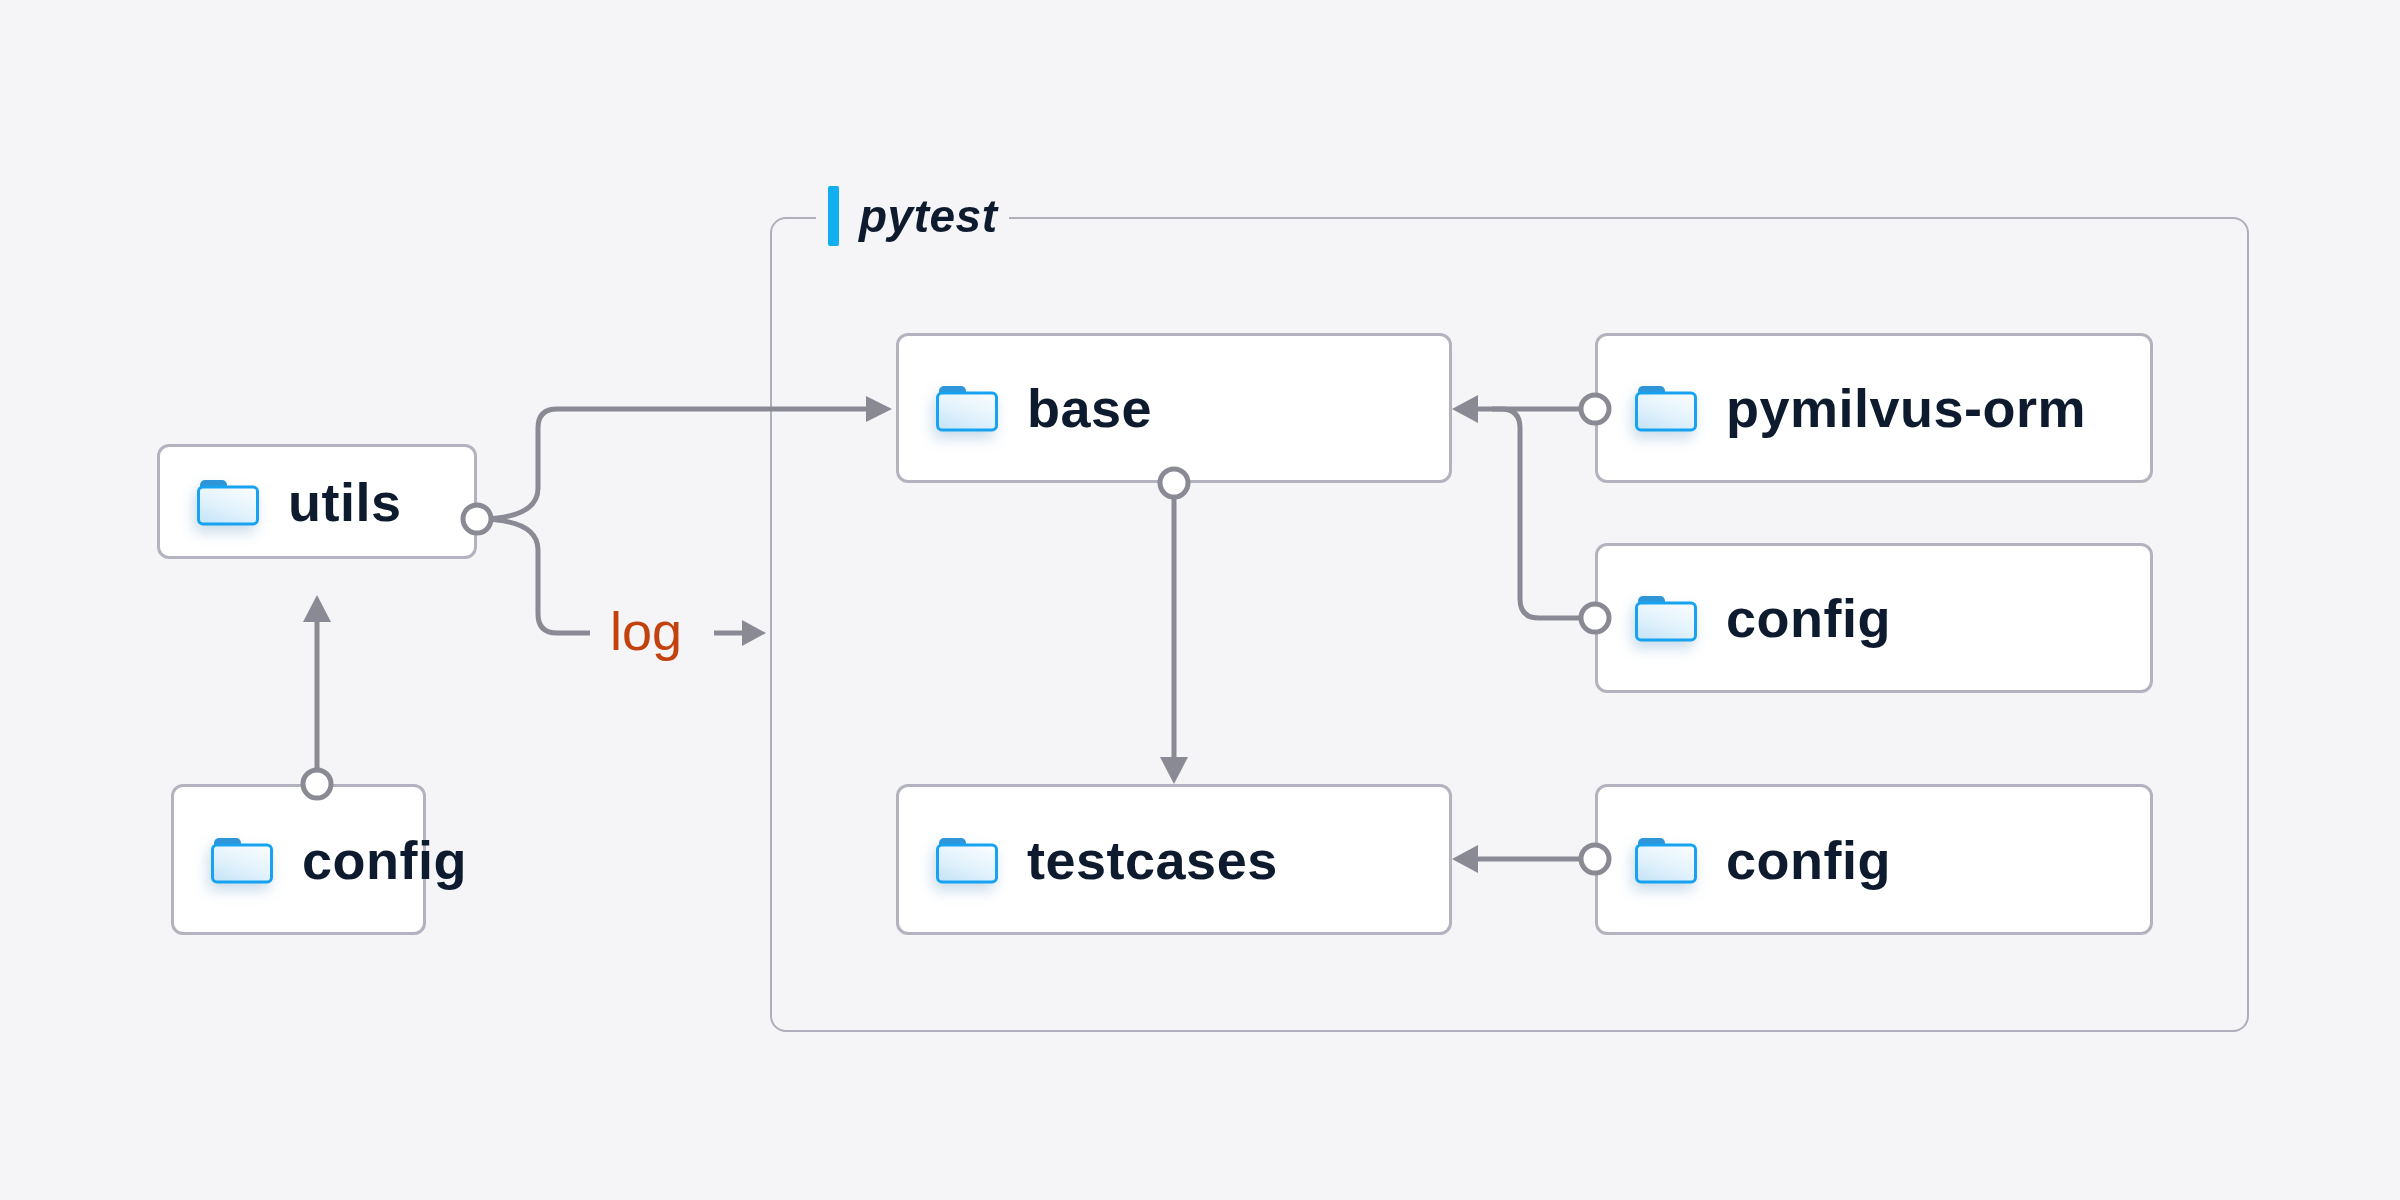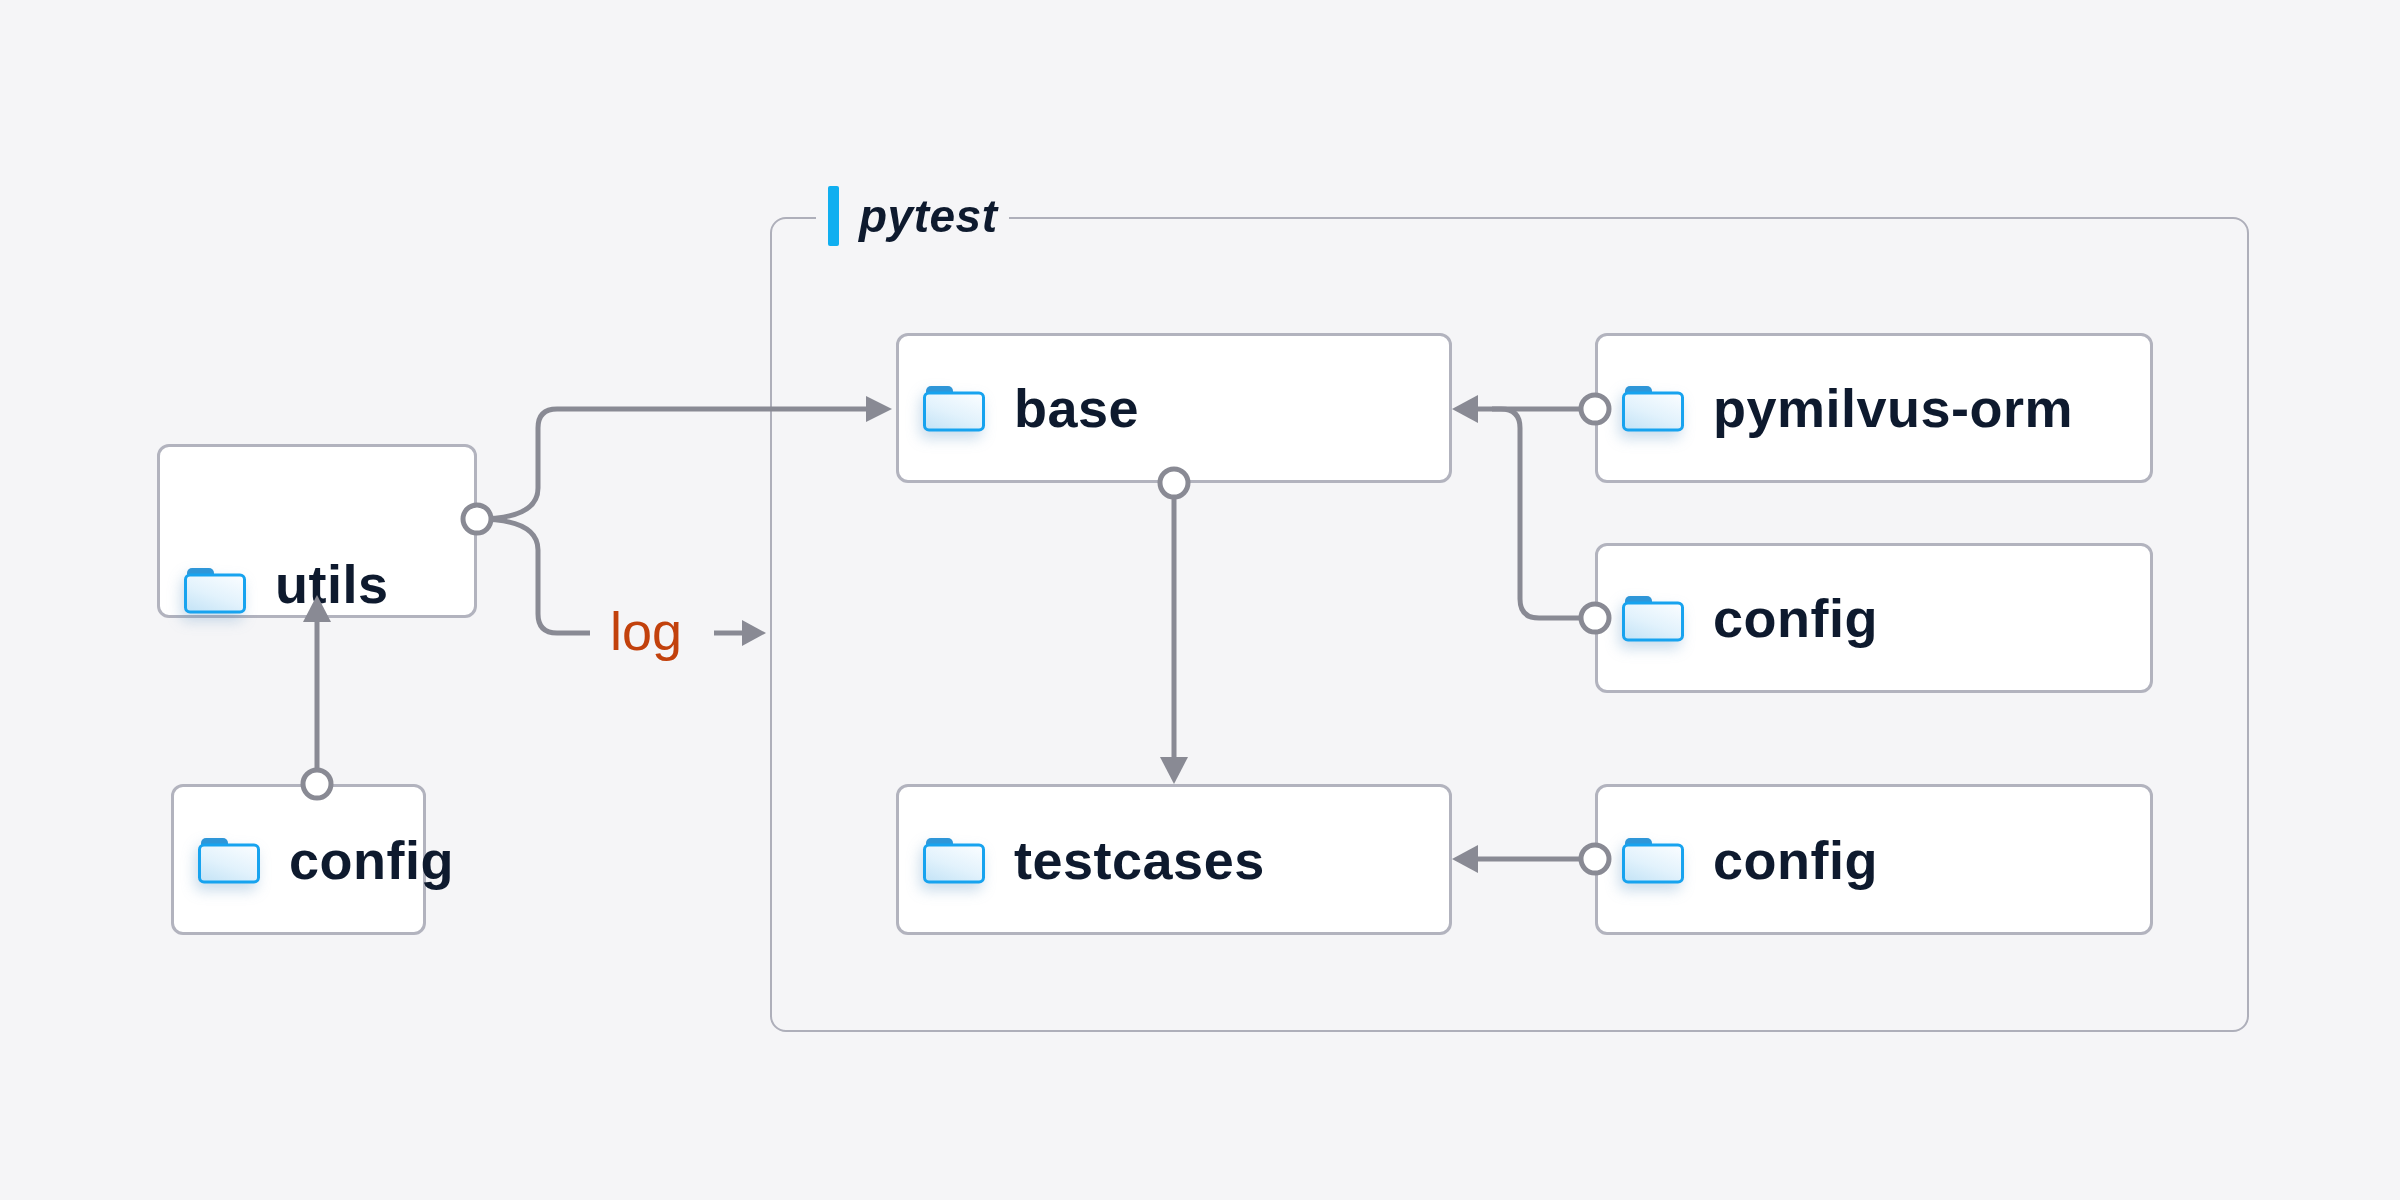--- a/index.html
+++ b/index.html
@@ -49,39 +49,39 @@
   }
 
   
   .node {
     position: absolute;
     background: #ffffff;
     border: 3px solid #b2b3be;
     border-radius: 12px;
     display: flex;
     align-items: center;
-    padding-left: 23px;
+    padding-left: 36px;
     gap: 28px;
     box-sizing: border-box;
     z-index: 2;
   }
   .node-label {
     font-size: 54px;
     font-weight: 600;
     color: #0e1a2e;
     letter-spacing: 0.5px;
     white-space: nowrap;
   }
   .folder {
     width: 64px; height: 50px;
     flex: 0 0 auto;
     filter: drop-shadow(-3px 7px 7px rgba(80,140,190,0.30));
   }
 
-  .node-utils     { left: 157px;  top: 444px; width: 320px; height: 174px; align-items: flex-end; }
+  .node-utils     { left: 157px;  top: 444px; width: 320px; height: 115px; }
   .node-config    { left: 158px;  top: 784px; width: 255px; height: 151px; margin-left: 13px; }
   .node-base      { left: 896px;  top: 333px; width: 556px; height: 150px; }
   .node-testcases { left: 896px;  top: 784px; width: 556px; height: 151px; }
   .node-pymilvus  { left: 1595px; top: 333px; width: 558px; height: 150px; }
   .node-check     { left: 1595px; top: 543px; width: 558px; height: 150px; }
   .node-common    { left: 1595px; top: 784px; width: 558px; height: 151px; }
 
   
   .wires {
     position: absolute;

